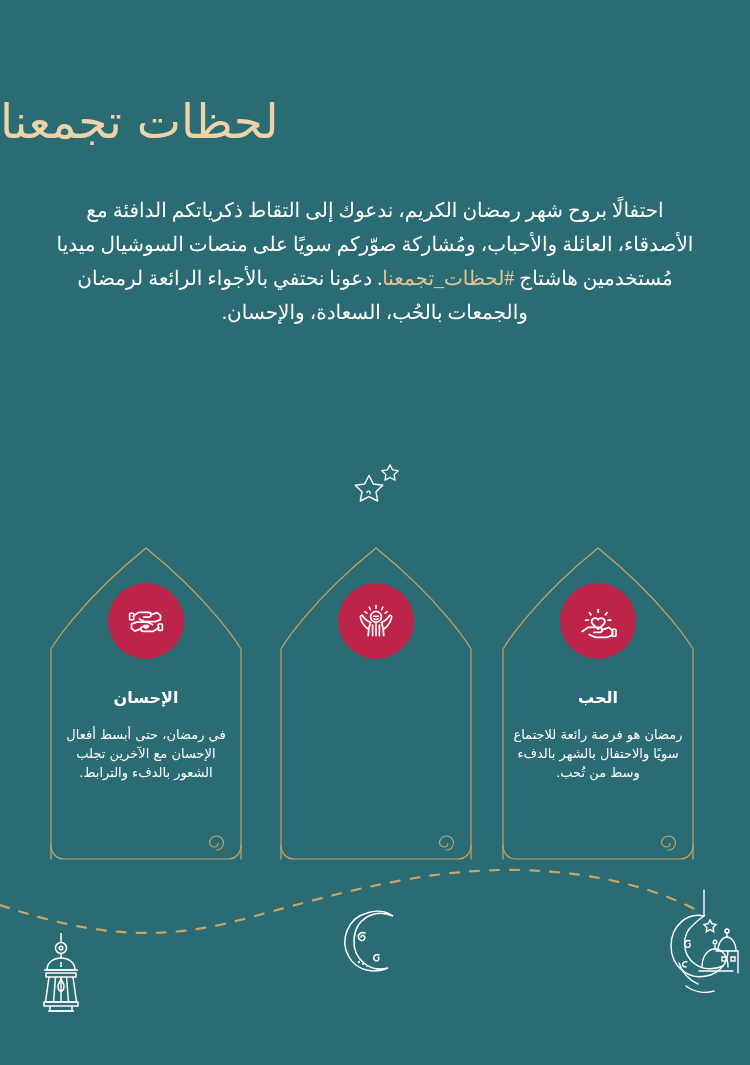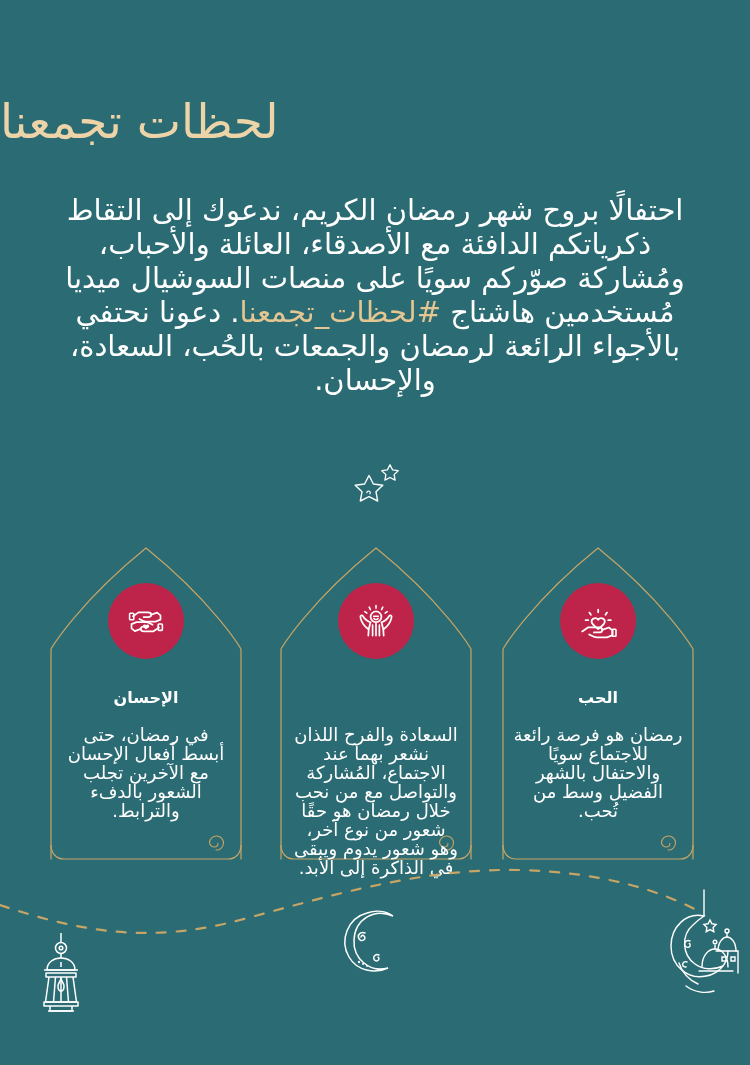--- a/index.html
+++ b/index.html
@@ -18,23 +18,24 @@
     text-align:left;
     font-size:47px;line-height:1.1;
     color:#ecd3a8;
     letter-spacing:0px;
     font-weight:400;
   }
   .intro{
     position:absolute;top:193px;left:46px;right:46px;
     text-align:center;
     color:#ffffff;
-    font-size:29px;
+    font-size:20px;
     line-height:34px;
     font-weight:400;
+    font-family:Liberation Serif, serif;
   }
   .intro .hash{color:#e3c691;}
 
   
   .stars{position:absolute;left:348px;top:462px;width:56px;height:48px;}
 
   
   .cards{position:absolute;top:545px;left:0;right:0;height:320px;}
   .card{
     position:absolute;top:0;width:196px;height:318px;
@@ -51,21 +52,21 @@
     display:flex;align-items:center;justify-content:center;
   }
   .card-title{
     position:absolute;left:0;right:0;top:143px;
     text-align:center;color:#ffffff;
     font-size:16px;font-weight:700;
   }
   .card-body{
     position:absolute;left:12px;right:12px;top:180px;
     text-align:center;color:#ffffff;
-    font-size:18px;line-height:19px;font-weight:400;
+    font-size:13px;line-height:19px;font-weight:400;
   }
 
   
   .deco{position:absolute;left:0;top:0;width:750px;height:1065px;pointer-events:none;}
 </style>
 </head>
 <body>
 
 <div class="poster">
 
@@ -115,40 +116,39 @@
           <circle cx="22" cy="17.8" r="5.4" stroke="#fff" stroke-width="1.7"></circle>
           <path d="M19.6 17.3 h4.8" stroke="#fff" stroke-width="1.5" stroke-linecap="round"></path>
           <path d="M19.9 19.4 c.7 1.6 3.5 1.6 4.2 0" stroke="#fff" stroke-width="1.5" stroke-linecap="round"></path>
           <path d="M22 6.6 v2.6 M15.2 8.2 l1.2 2.4 M28.8 8.2 l-1.2 2.4 M10.8 12.6 l2.1 1.5 M33.2 12.6 l-2.1 1.5" stroke="#fff" stroke-width="1.6" stroke-linecap="round"></path>
           <path d="M16.7 23.5 C13.5 22 10.4 19.6 9 17.2 C8.1 15.6 6 16.4 6.4 18.4 C7.3 23.1 10.8 27.6 14.1 30" stroke="#fff" stroke-width="1.7" stroke-linecap="round" stroke-linejoin="round" fill="none"></path>
           <path d="M27.3 23.5 C30.5 22 33.6 19.6 35 17.2 C35.9 15.6 38 16.4 37.6 18.4 C36.7 23.1 33.2 27.6 29.9 30" stroke="#fff" stroke-width="1.7" stroke-linecap="round" stroke-linejoin="round" fill="none"></path>
           <path d="M16.2 24.4 C14.9 28 14.3 32.4 14.3 36.6 M22 24.6 v12 M27.8 24.4 C29.1 28 29.7 32.4 29.7 36.6" stroke="#fff" stroke-width="1.7" stroke-linecap="round"></path>
           <path d="M18.6 26 v10.6 M25.4 26 v10.6" stroke="#fff" stroke-width="1.7" stroke-linecap="round"></path>
         </svg>
       </div>
-      <div class="card-body">السعادة والفرح اللذان نشعر بهما عند الاجتماع، المُشاركة والتواصل مع من نحب خلال رمضان هو حقًا شعور من نوع آخر، وهو شعور يدوم ويبقى في الذاكرة إلى الأبد.</div>
     </div>
 
     <div class="card c3">
       <svg class="arch" viewBox="0 0 196 318" fill="none">
         <path d="M3 314 L3 104 C3 104 30 58 98 3 C166 58 193 104 193 104 L193 314" stroke="#c6a566" stroke-width="1.2" fill="none" stroke-linecap="round"></path>
         <path d="M3 300 C3 308 8 314 16 314 L180 314 C188 314 193 308 193 300" stroke="#c6a566" stroke-width="1.2" fill="none"></path>
         <path d="M168 305 a7 7 0 1 0 -6.5 -7.6 a5 5 0 0 0 5.4 4.6 a3.4 3.4 0 0 0 3 -3.6" stroke="#c6a566" stroke-width="1.1" fill="none" stroke-linecap="round"></path>
       </svg>
       <div class="badge">
         <svg width="44" height="44" viewBox="0 0 44 44" fill="none">
           <path d="M22.2 20.8 C20.4 18.2 15.6 18.8 15.6 22.6 C15.6 25.5 19.9 28.3 22.2 30 C24.5 28.3 28.8 25.5 28.8 22.6 C28.8 18.8 24 18.2 22.2 20.8 Z" stroke="#fff" stroke-width="1.8" stroke-linejoin="round" fill="none"></path>
           <path d="M22.2 10.6 v2.6 M13.4 13.6 l1.5 2.2 M31 13.6 l-1.5 2.2 M9.6 21.2 h2.6 M32.2 21.2 h2.6" stroke="#fff" stroke-width="1.8" stroke-linecap="round"></path>
           <path d="M6.2 32.4 L12.3 28.3 L22.8 28.3 C25 28.3 26.3 29.4 26.3 30.9 C26.3 32.4 25 33.4 23 33.4 L17.9 33.4" stroke="#fff" stroke-width="1.8" stroke-linecap="round" stroke-linejoin="round"></path>
           <path d="M26.3 30.9 L32.8 28.5 L36.6 31.4 L36.6 36.1 L31 38.3 L20.5 38.3 C17.6 38.3 15.9 37 13.2 35.4" stroke="#fff" stroke-width="1.8" stroke-linecap="round" stroke-linejoin="round"></path>
           <rect x="36.2" y="30.2" width="3.8" height="7" rx="0.8" stroke="#fff" stroke-width="1.6"></rect>
         </svg>
       </div>
       <div class="card-title">الحب</div>
-      <div class="card-body">رمضان هو فرصة رائعة للاجتماع سويًا والاحتفال بالشهر الفضيل وسط من تُحب.</div>
+      <div class="card-body">رمضان هو فرصة رائعة للاجتماع سويًا والاحتفال بالشهر بالدفء وسط من تُحب.</div>
     </div>
 
   </div>
 
   <svg class="deco" viewBox="0 0 750 1065" fill="none">
 
     <path d="M0 905 C80 932 150 944 240 920 C330 896 420 868 520 870 C600 872 660 890 700 912" stroke="#c6a566" stroke-width="2.2" fill="none" stroke-dasharray="9 11" stroke-linecap="round"></path>
 
     <g stroke="#ffffff" stroke-width="1.5" fill="none" stroke-linejoin="round">
       <path d="M61 933 v10"></path>

